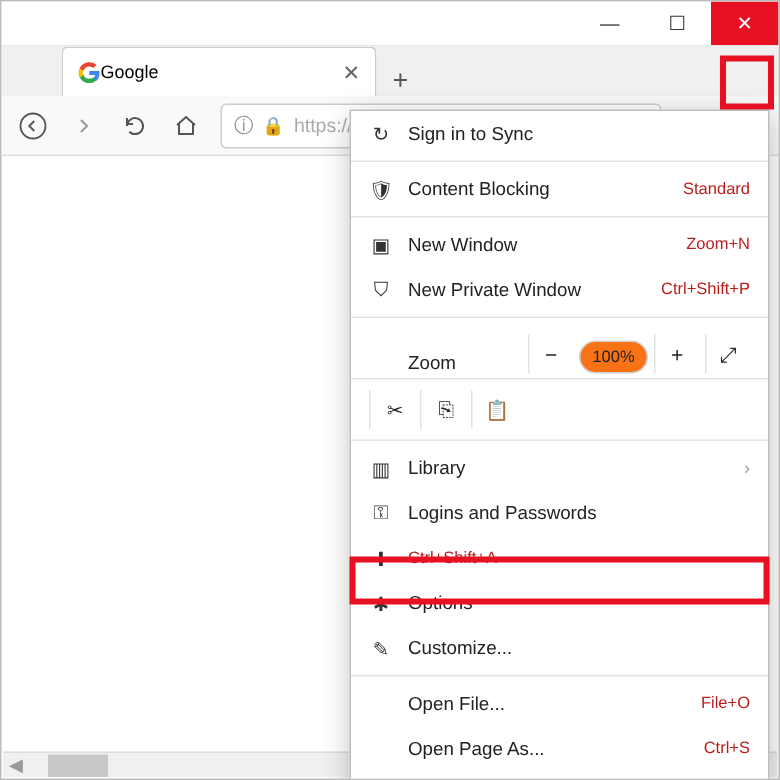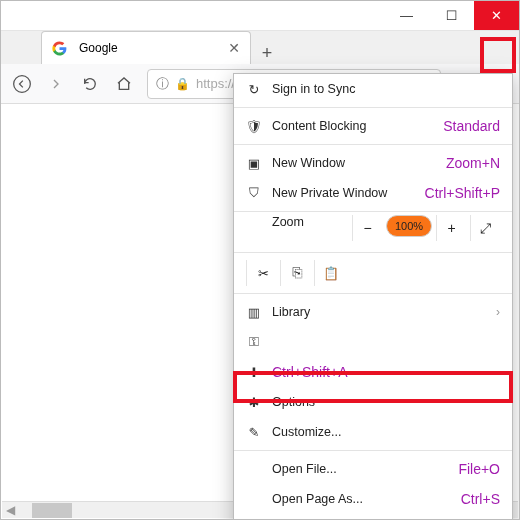--- a/index.html
+++ b/index.html
@@ -1,37 +1,37 @@
 <!DOCTYPE html>
 <html><head>
 <meta charset="utf-8">
 <style>
 *{box-sizing:border-box;margin:0;padding:0;font-family:"Segoe UI",Arial,sans-serif}
 body{background:#fff;width:520px;height:520px;position:relative;overflow:hidden;border:1px solid #bbb}
 .titlebar{height:30px;background:#fff;display:flex;justify-content:flex-end;border-bottom:1px solid #e5e5e5}
 .winbtn{width:45px;height:29px;display:flex;align-items:center;justify-content:center;font-size:13px;color:#333}
 .winbtn.close{background:#e81123;color:#fff}
 .tabstrip{height:33px;background:#f0f0f0;display:flex;align-items:flex-end;padding-left:40px}
-.tab{height:33px;background:#fff;border:1px solid #ccc;border-bottom:none;display:flex;align-items:center;padding:0 10px;gap:12px;min-width:210px;font-size:12px;border-radius:4px 4px 0 0}
+.tab{height:33px;background:#fff;border:1px solid #ccc;border-bottom:none;display:flex;align-items:center;padding:0 10px;gap:0;min-width:210px;font-size:12px;border-radius:4px 4px 0 0}
 .tab .x{margin-left:auto;color:#666;font-size:14px}
 .newtab{width:32px;text-align:center;color:#555;font-size:18px}
 .favicon{width:15px;height:15px}
 .toolbar{height:40px;background:#f9f9fa;display:flex;align-items:center;padding:0 6px;gap:4px;border-bottom:1px solid #ddd}
 .tbtn{width:30px;height:30px;display:flex;align-items:center;justify-content:center;color:#555;border-radius:4px}
 .urlbar{flex:1;height:30px;border:1px solid #ccc;border-radius:4px;background:#fff;display:flex;align-items:center;padding:0 8px;gap:6px;font-size:13px;color:#777;overflow:hidden;margin:0 4px}
 .lock{color:#12bc00;font-size:12px}
 .hamburger{position:relative}
 .highlight{position:absolute;border:4px solid #e81123;pointer-events:none;z-index:50}
 .menu{position:absolute;right:6px;top:72px;width:280px;background:#fff;border:1px solid #bcbcbc;box-shadow:0 4px 18px rgba(0,0,0,.25);font-size:12.5px;color:#222;z-index:10}
 .mrow{display:flex;align-items:center;height:30px;padding:0 12px;gap:10px}
 .mrow .lab{flex:1}
-.mrow .cut{color:#a21caf;font-size:14px}
+.mrow .cut{color:#b91c1c;font-size:11px}
 .sep{height:1px;background:#e3e3e3;margin:3px 0}
 .ico{width:16px;display:inline-flex;justify-content:center;color:#333;font-size:13px}
-.zoomrow{display:flex;align-items:flex-start;height:34px;padding:0 12px;gap:4px}
+.zoomrow{display:flex;align-items:flex-end;height:34px;padding:0 12px;gap:4px}
 .zoomrow .lab{flex:1}
 .zbtn{width:30px;height:26px;border-left:1px solid #e3e3e3;display:flex;align-items:center;justify-content:center;font-size:14px}
 .zpct{width:46px;height:22px;border:1px solid #d0d0d0;border-radius:11px;display:flex;align-items:center;justify-content:center;font-size:11px;background:#f97316}
 .editrow{display:flex;align-items:center;height:34px;padding:0 12px}
 .editrow .lab{flex:1}
 .ebox{width:34px;height:26px;border-left:1px solid #e3e3e3;display:flex;align-items:center;justify-content:center;font-size:13px}
 .content{position:absolute;left:1px;right:1px;top:103px;bottom:18px;background:#fff}
 .scrollbar{position:absolute;left:1px;right:1px;bottom:1px;height:17px;background:#f0f0f0;border-top:1px solid #ddd;display:flex;align-items:center}
 .sbthumb{width:40px;height:15px;background:#c8c8c8;margin-left:17px}
 .chev{color:#9a9a9a;font-size:12px}
@@ -149,20 +149,21 @@
     <div class="ebox">📋</div>
   </div>
   <div class="sep"></div>
   <div class="mrow">
       <span class="ico">▥</span>
       <span class="lab">Library</span>
       <span class="chev">›</span>
     </div>
   <div class="mrow">
       <span class="ico">⚿</span>
+      <span class="lab">Logins and Passwords</span>
     </div>
   <div class="mrow">
       <span class="ico">✚</span>
       <span class="cut">Ctrl+Shift+A</span>
     </div>
   <div class="mrow">
       <span class="ico">✱</span>
       <span class="lab">Options</span>
     </div>
   <div class="mrow">

